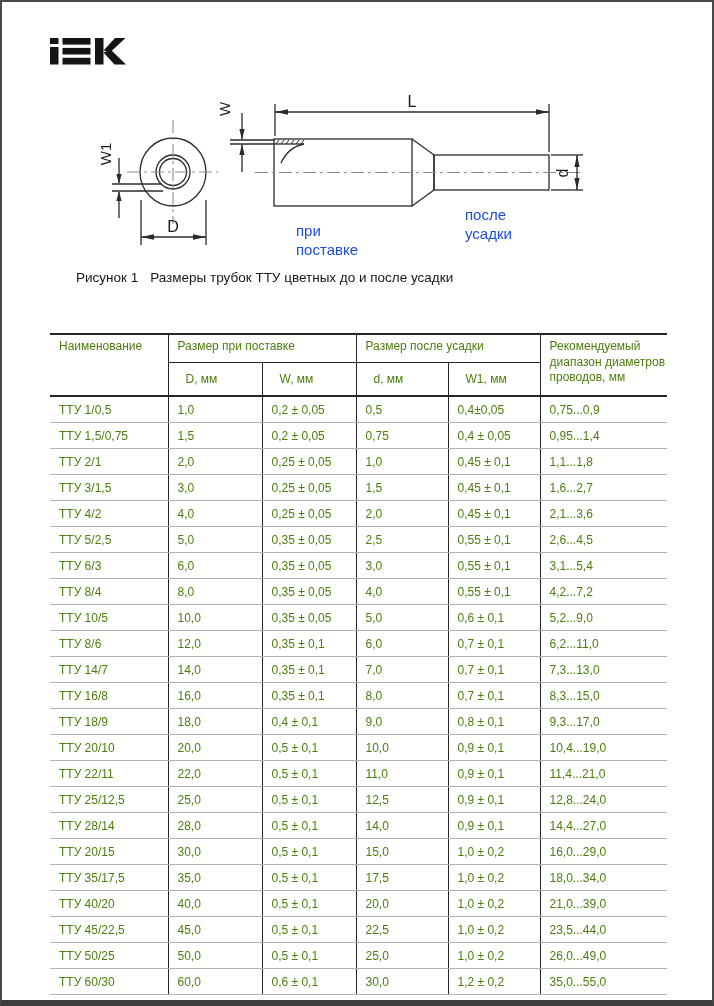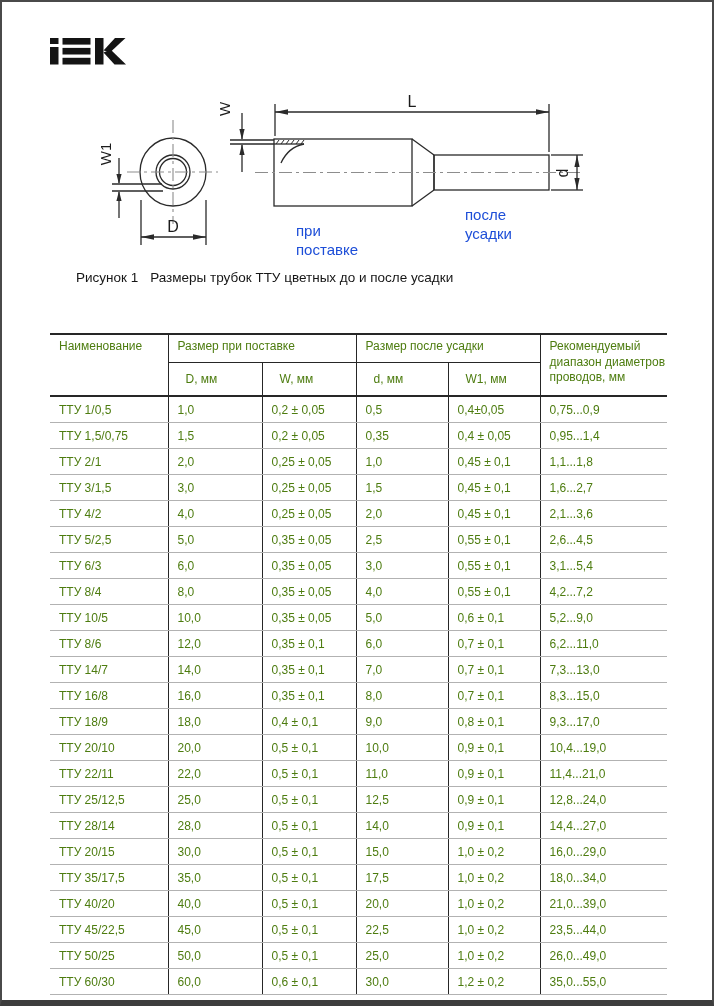--- a/index.html
+++ b/index.html
@@ -178,21 +178,21 @@
           <td class="sep">1,0</td>
           <td class="sep">0,2 ± 0,05</td>
           <td class="sep">0,5</td>
           <td class="sep">0,4±0,05</td>
           <td class="sep">0,75...0,9</td>
         </tr>
         <tr>
           <td>ТТУ 1,5/0,75</td>
           <td class="sep">1,5</td>
           <td class="sep">0,2 ± 0,05</td>
-          <td class="sep">0,35</td>
+          <td class="sep">0,75</td>
           <td class="sep">0,4 ± 0,05</td>
           <td class="sep">0,95...1,4</td>
         </tr>
         <tr>
           <td>ТТУ 2/1</td>
           <td class="sep">2,0</td>
           <td class="sep">0,25 ± 0,05</td>
           <td class="sep">1,0</td>
           <td class="sep">0,45 ± 0,1</td>
           <td class="sep">1,1...1,8</td>

